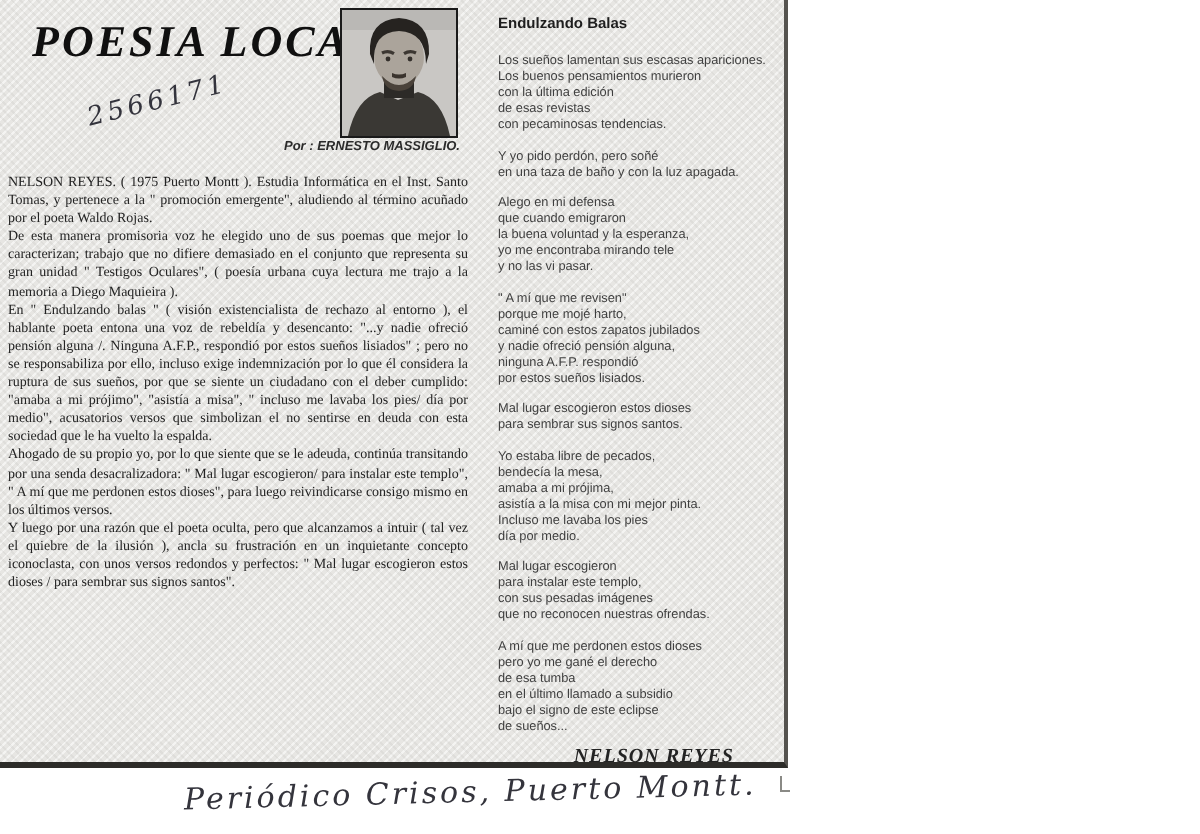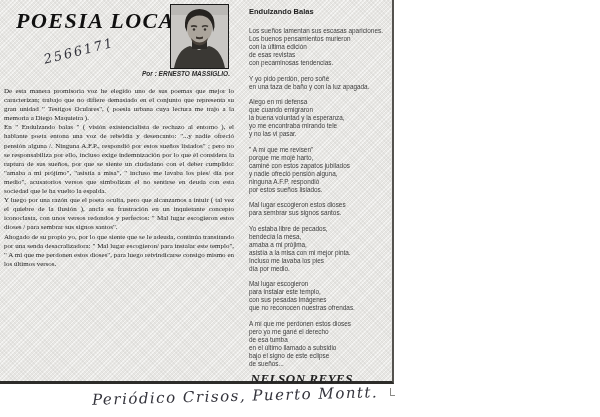--- a/index.html
+++ b/index.html
@@ -47,23 +47,23 @@
     position:absolute;left:249px;top:8px;width:140px;
     font-family:"Liberation Sans",sans-serif;font-size:6.4px;line-height:8px;
     color:#3e3e3e;
   }
   .poem-title{
     font-weight:700;font-size:7.5px;color:#1e1e1e;margin:0 0 11px 0;
   }
   .stanza{margin:0 0 7.5px 0;}
   .pline{white-space:nowrap;}
   .signature{
-    text-align:right;padding-right:36px;margin-top:3px;
+    text-align:right;padding-right:22px;margin-top:3px;
     font-family:"Liberation Serif",serif;font-style:italic;font-weight:700;
-    font-size:13px;letter-spacing:.5px;color:#232323;
+    font-size:10px;letter-spacing:.5px;color:#232323;
   }
   
   .bottom-note{
     position:absolute;left:92px;top:387px;
     font-family:"DejaVu Serif",serif;font-style:italic;font-size:15px;
     color:#34343c;letter-spacing:1.5px;transform:rotate(-1.5deg);white-space:nowrap;
   }
   .page-footer{
     position:absolute;right:10px;top:416px;
     font-size:9.5px;color:#5a5a5a;white-space:nowrap;
@@ -95,24 +95,25 @@
       <circle cx="23" cy="24.5" r="1.2" fill="#332f2b"></circle>
       <circle cx="34" cy="24.5" r="1.2" fill="#332f2b"></circle>
       <path d="M25 31.5 Q28.5 33 32 31.5 L32 33.5 Q28.5 35 25 33.5 Z" fill="#3a332d"></path>
       <path d="M20 33 Q28.5 42 37 33 Q36 40 28.5 40.5 Q21 40 20 33 Z" fill="#4a423a"></path>
     </svg>
   </div>
 
   <div class="byline">Por : ERNESTO MASSIGLIO.</div>
 
   <div class="article">
+      <p>NELSON REYES. ( 1975 Puerto Montt ). Estudia Informática en el Inst. Santo Tomas, y pertenece a la " promoción emergente", aludiendo al término acuñado por el poeta Waldo Rojas.</p>
       <p>De esta manera promisoria voz he elegido uno de sus poemas que mejor lo caracterizan; trabajo que no difiere demasiado en el conjunto que representa su gran unidad " Testigos Oculares", ( poesía urbana cuya lectura me trajo a la memoria a Diego Maquieira ).</p>
       <p>En " Endulzando balas " ( visión existencialista de rechazo al entorno ), el hablante poeta entona una voz de rebeldía y desencanto: "...y nadie ofreció pensión alguna /. Ninguna A.F.P., respondió por estos sueños lisiados" ; pero no se responsabiliza por ello, incluso exige indemnización por lo que él considera la ruptura de sus sueños, por que se siente un ciudadano con el deber cumplido: "amaba a mi prójimo", "asistía a misa", " incluso me lavaba los pies/ día por medio", acusatorios versos que simbolizan el no sentirse en deuda con esta sociedad que le ha vuelto la espalda.</p>
+      <p>Ahogado de su propio yo, por lo que siente que se le adeuda, continúa transitando por una senda desacralizadora: " Mal lugar escogieron/ para instalar este templo", " A mí que me perdonen estos dioses", para luego reivindicarse consigo mismo en los últimos versos.</p>
       <p>Y luego por una razón que el poeta oculta, pero que alcanzamos a intuir ( tal vez el quiebre de la ilusión ), ancla su frustración en un inquietante concepto iconoclasta, con unos versos redondos y perfectos: " Mal lugar escogieron estos dioses / para sembrar sus signos santos".</p>
-      <p>Ahogado de su propio yo, por lo que siente que se le adeuda, continúa transitando por una senda desacralizadora: " Mal lugar escogieron/ para instalar este templo", " A mí que me perdonen estos dioses", para luego reivindicarse consigo mismo en los últimos versos.</p>
     </div>
 
   <div class="poem">
     <div class="poem-title">Endulzando Balas</div>
     <div>
         <div class="stanza">
           <div class="pline">Los sueños lamentan sus escasas apariciones.</div>
           <div class="pline">Los buenos pensamientos murieron</div>
           <div class="pline">con la última edición</div>
           <div class="pline">de esas revistas</div>

